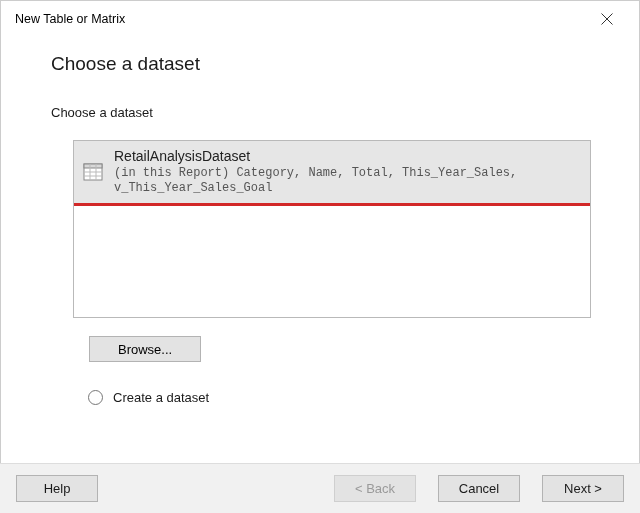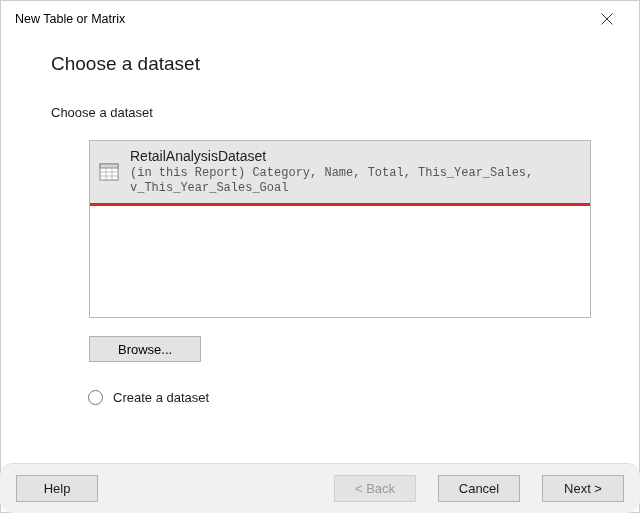--- a/index.html
+++ b/index.html
@@ -49,21 +49,21 @@
     }
     .section-label {
       font-size: 13px;
       color: #1a1a1a;
       margin-bottom: 20px;
       margin-left: 0px;
     }
     .dataset-list {
       border: 1px solid #b9b9b9;
       background: #fff;
-      margin-left: 38px;
+      margin-left: 22px;
       margin-right: 20px;
       height: 178px;
       overflow: hidden;
     }
     .dataset-item {
       display: flex;
       align-items: center;
       padding: 7px 10px 7px 8px;
       background: #e6e6e6;
       cursor: pointer;
@@ -130,21 +130,20 @@
       position: absolute;
       bottom: 0;
       left: 0;
       width: 640px;
       background: #f1f1f1;
       border-top: 1px solid #ddd;
       height: 50px;
       display: flex;
       align-items: center;
       padding: 0 16px;
-      border-radius: 13px;
     }
     .footer-left {
       flex: 0 0 auto;
     }
     .footer-spacer {
       flex: 1;
     }
     .footer-right {
       display: flex;
       gap: 22px;

